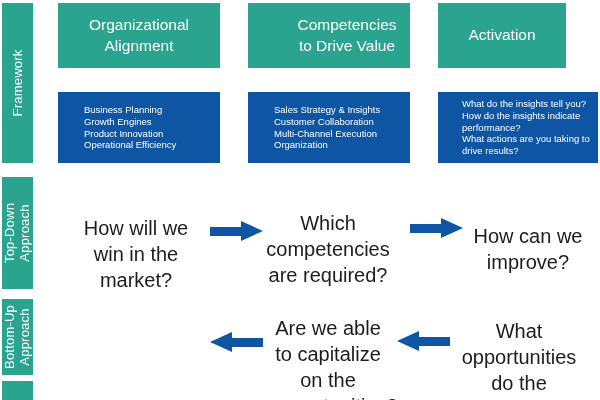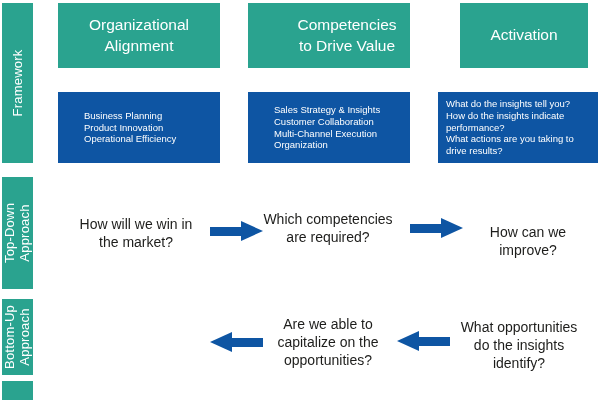--- a/index.html
+++ b/index.html
@@ -34,21 +34,21 @@
   .panel{
     position:absolute;top:92px;height:71px;background:#0e55a3;
     display:flex;flex-direction:column;justify-content:center;
     color:#ffffff;font-size:9.5px;line-height:1.25;
     padding-left:26px;padding-right:5px;box-sizing:border-box;
   }
 
   
   .q{
     position:absolute;text-align:center;
-    color:#1d1d1b;font-size:14px;line-height:1.3;
+    color:#1d1d1b;font-size:20px;line-height:1.3;
   }
 
   
   .arr{position:absolute;width:53px;height:21px;}
   .arr .shaft{position:absolute;top:6px;width:32px;height:9px;background:#0e55a3;}
   .arr .head{position:absolute;top:0;width:0;height:0;
     border-top:10.5px solid transparent;border-bottom:10.5px solid transparent;}
   .arr-right .shaft{left:0;}
   .arr-right .head{right:0;border-left:22px solid #0e55a3;}
   .arr-left .shaft{right:0;}
@@ -71,36 +71,37 @@
 Approach</span>
   </div>
   <div class="side-box" style="top:381px;height:19px;"></div>
 
   <div class="hdr" style="left:58px;width:162px;">
     <span>Organizational Alignment</span>
   </div>
   <div class="hdr" style="left:248px;width:162px;padding-left:48px;">
     <span>Competencies to Drive Value</span>
   </div>
-  <div class="hdr" style="left:460px;width:128px;">
+  <div class="hdr" style="left:438px;width:128px;">
     <span>Activation</span>
   </div>
 
   <div class="panel" style="left:58px;width:162px;">
     <div>Business Planning</div>
+    <div>Growth Engines</div>
     <div>Product Innovation</div>
     <div>Operational Efficiency</div>
   </div>
   <div class="panel" style="left:248px;width:162px;">
     <div>Sales Strategy &amp; Insights</div>
     <div>Customer Collaboration</div>
     <div>Multi-Channel Execution</div>
     <div>Organization</div>
   </div>
-  <div class="panel" style="left:438px;width:160px;padding-left:8px;">
+  <div class="panel" style="left:438px;width:160px;padding-left:24px;">
     <div>What do the insights tell you?</div>
     <div>How do the insights indicate performance?</div>
     <div>What actions are you taking to drive results?</div>
   </div>
 
   <div class="q" style="left:68px;top:215px;width:136px;">How will we win in the market?</div>
   <div class="arr arr-right" style="left:210px;top:221px;">
     <span class="shaft"></span>
     <span class="head"></span>
   </div>

